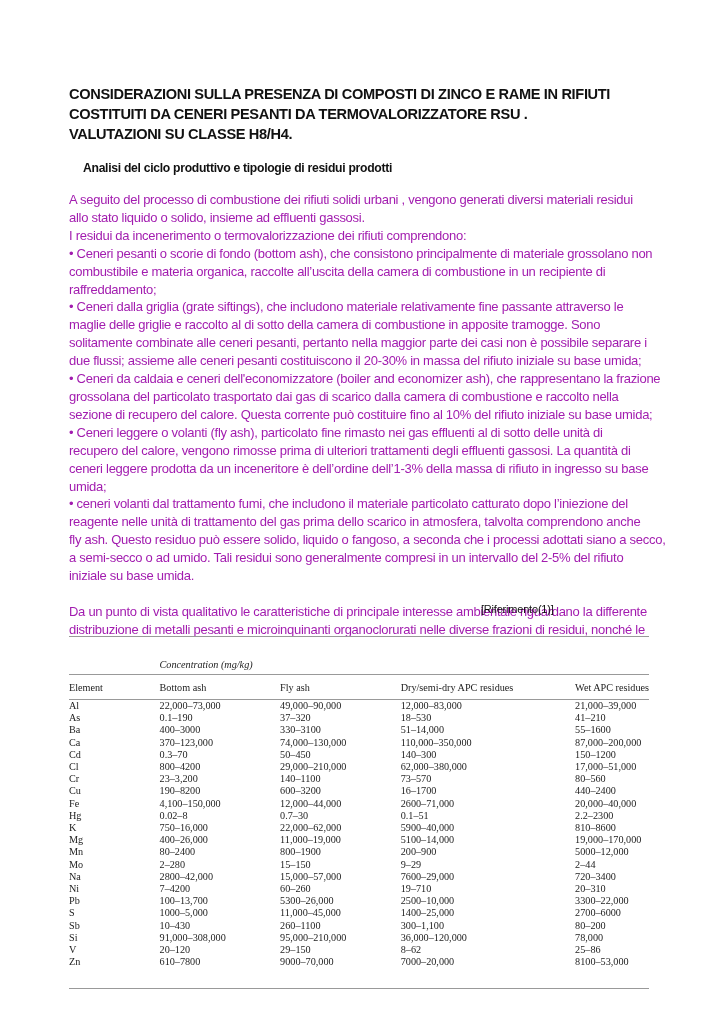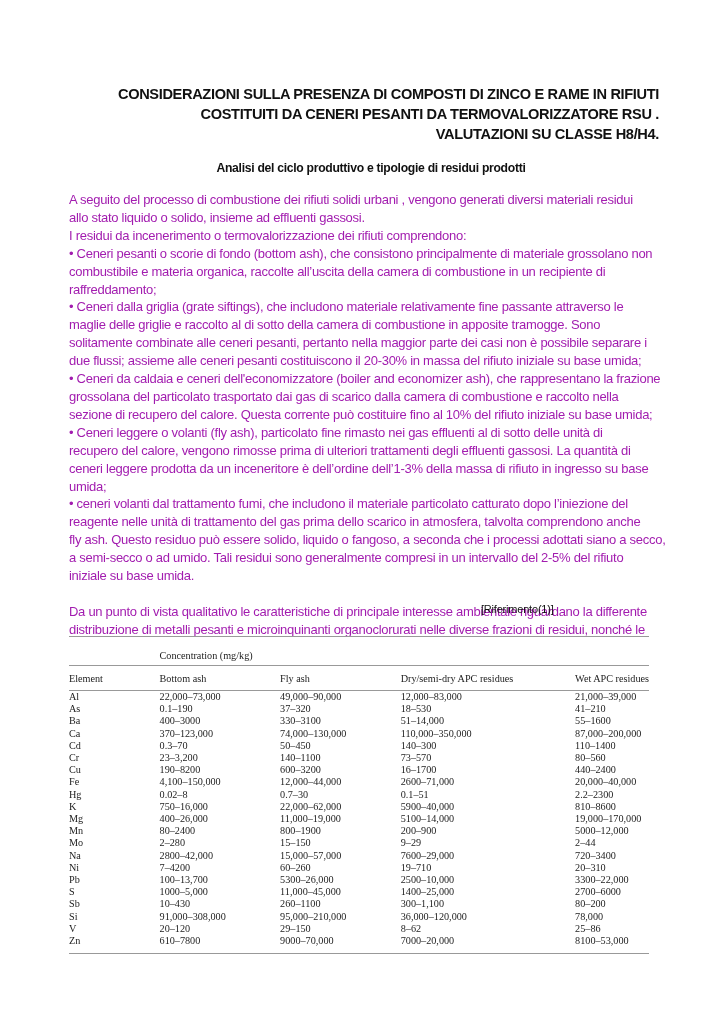--- a/index.html
+++ b/index.html
@@ -3,25 +3,25 @@
 <meta charset="utf-8">
 <style>
   html, body { margin: 0; padding: 0; background: #ffffff; }
   body { width: 725px; height: 1024px; position: relative; overflow: hidden; color: #111; }
   .page { position: absolute; left: 69px; top: 84px; width: 590px; }
   .title {
     font-family: "Liberation Sans", sans-serif;
     font-weight: bold; font-size: 14.6px; line-height: 20px;
     margin: 0; letter-spacing: -0.35px; color: #111;
   }
-  .title span { display: block; white-space: nowrap; text-align: right; }
+  .title span { display: block; white-space: nowrap; }
   .subtitle {
     font-family: "Liberation Sans", sans-serif;
     font-weight: bold; font-size: 12.2px; line-height: 16px;
-    margin: 16px 0 0 14px; letter-spacing: -0.3px; text-align: center;
+    margin: 16px 0 0 14px; letter-spacing: -0.3px;
   }
   .body-text {
     font-family: "Liberation Sans", sans-serif;
     font-size: 13px; line-height: 17.9px; letter-spacing: -0.28px;
     margin: 0; color: #a21caf;
   }
   .p1 { margin-top: 15px; }
   .line { display: block; white-space: nowrap; }
   .gap { height: 17.9px; }
   .ref {
@@ -30,25 +30,25 @@
     letter-spacing: -0.2px;
   }
   table.data {
     position: absolute; left: 0; top: 552px; width: 580px;
     border-collapse: collapse;
     font-family: "Liberation Serif", serif; font-size: 10.2px; color: #222;
   }
   table.data td, table.data th {
     padding: 0; text-align: left; font-weight: normal; white-space: nowrap;
   }
-  tr.hdr-top th { padding-top: 8px; height: 20px; border-top: 1px solid #999; border-bottom: 1px solid #999; vertical-align: middle; }
+  tr.hdr-top th { padding-top: 17px; height: 20px; border-top: 1px solid #999; border-bottom: 1px solid #999; vertical-align: middle; font-style: italic; }
   tr.hdr-sub th { height: 24px; border-bottom: 1px solid #999; vertical-align: middle; }
   tr.first td { }
   tbody td { height: 12.2px; line-height: 12.2px; }
-  tr.last td { padding-bottom: 6px; border-bottom: 1px solid #999; }
+  tr.last td { padding-bottom: 20px; border-bottom: 1px solid #999; }
   col.c0 { width: 92px; } col.c1 { width: 122px; } col.c2 { width: 122px; } col.c3 { width: 176px; }
 </style>
 </head>
 <body>
 
 <div class="page">
   <h1 class="title">
     <span>CONSIDERAZIONI SULLA PRESENZA DI COMPOSTI DI ZINCO E RAME  IN RIFIUTI</span>
     <span>COSTITUITI DA CENERI PESANTI DA TERMOVALORIZZATORE RSU .</span>
     <span>VALUTAZIONI  SU CLASSE H8/H4.</span>
@@ -136,21 +136,28 @@
           <td>370–123,000</td>
           <td>74,000–130,000</td>
           <td>110,000–350,000</td>
           <td>87,000–200,000</td>
         </tr>
         <tr>
           <td>Cd</td>
           <td>0.3–70</td>
           <td>50–450</td>
           <td>140–300</td>
-          <td>110–1400</td>
+          <td>150–1200</td>
+        </tr>
+        <tr>
+          <td>Cl</td>
+          <td>800–4200</td>
+          <td>29,000–210,000</td>
+          <td>62,000–380,000</td>
+          <td>17,000–51,000</td>
         </tr>
         <tr>
           <td>Cr</td>
           <td>23–3,200</td>
           <td>140–1100</td>
           <td>73–570</td>
           <td>80–560</td>
         </tr>
         <tr>
           <td>Cu</td>

